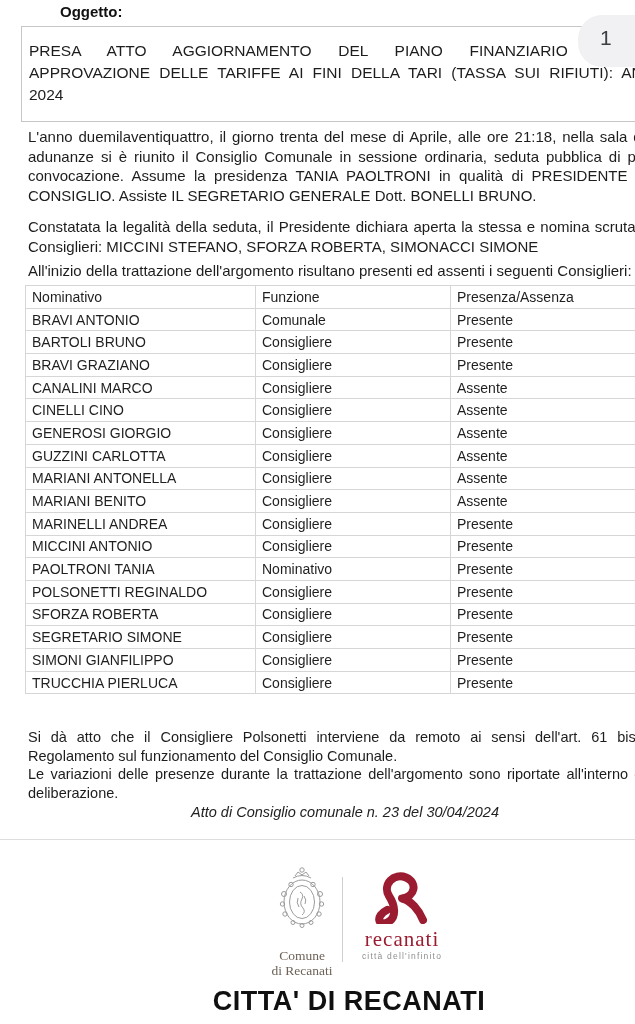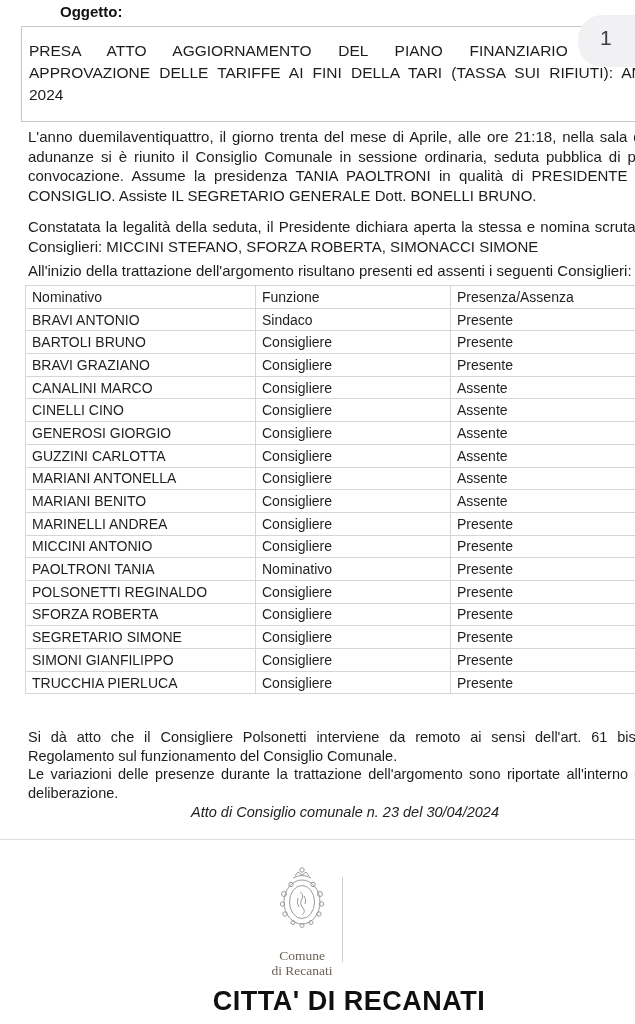--- a/index.html
+++ b/index.html
@@ -119,21 +119,21 @@
 
         <th>Nominativo</th>
             <th>Funzione</th>
             <th>Presenza/Assenza</th>
           </tr>
       </thead>
       <tbody>
 
       <tr>
           <td>BRAVI ANTONIO</td>
-          <td>Sindaco</td>
+          <td>Comunale</td>
           <td>Presente</td>
         </tr>
           <tr>
           <td>BARTOLI BRUNO</td>
           <td>Consigliere</td>
           <td>Presente</td>
         </tr>
           <tr>
           <td>BRAVI GRAZIANO</td>
           <td>Consigliere</td>
@@ -255,20 +255,29 @@
       </svg>
     </span>
     <div class="crest-caption">
       <div>Comune</div>
       <div>di Recanati</div>
     </div>
   </div>
 
   <div class="abs" id="logo-vline"></div>
 
+  <div class="abs" id="wordmark-block">
+    <span>
+      <svg width="62" height="56" viewBox="0 0 62 56" fill="none">
+        <path d="M16 42 C4 48 7 59 17 54 C26 49.5 24 37 18 28 C11 16.5 23 4.5 35 9.5 C47 14.5 44 29 31 30.5 C40 32.5 48 42 52 52" stroke="#9b1b30" stroke-width="8" stroke-linecap="round" stroke-linejoin="round"></path>
+      </svg>
+    </span>
+    <div id="wordmark">recanati</div>
+    <div id="wordmark-tagline">città dell'infinito</div>
+  </div>
 
   <div class="abs" id="city-title">CITTA' DI RECANATI</div>
 
   <div class="abs" id="page-pill">
     <span>1</span>
   </div>
 
 </div>
 
 </body></html>

